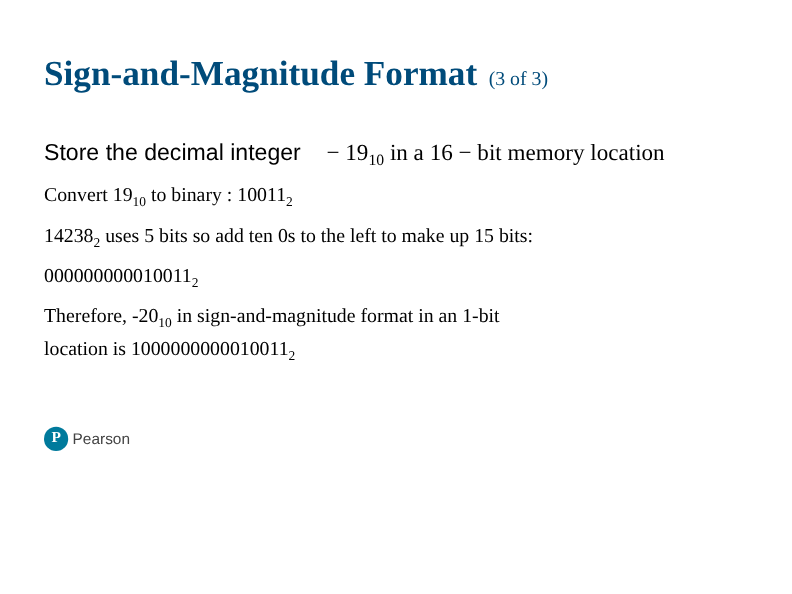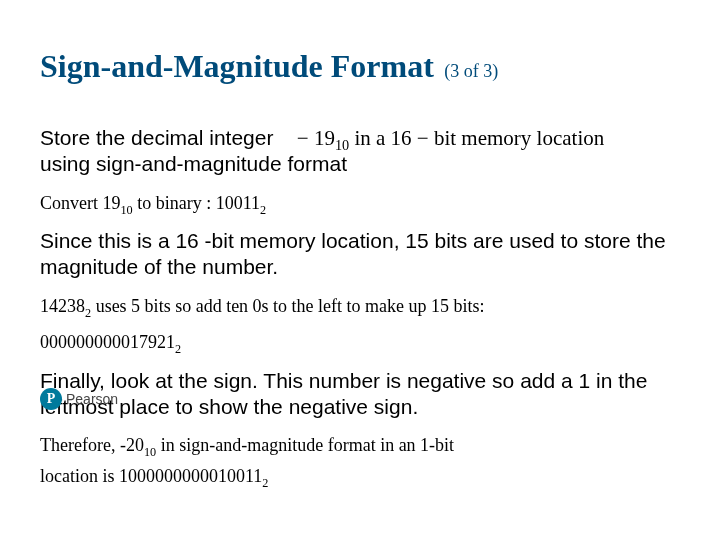--- a/index.html
+++ b/index.html
@@ -107,38 +107,35 @@
   </div>
 
   <div class="body">
 
     <div class="para">
       <span class="intro-inline">Store the decimal integer</span>
       <span>&nbsp;&nbsp;</span>
       <span class="math">
         <span>− 19</span><sub>10</sub><span> in a 16 − bit memory location</span>
       </span><br>
-      <span>using sign-and-magnitude format</span>
     </div>
 
     <div class="mathline">
       <span>Convert 19</span><sub>10</sub><span> to binary :  10011</span><sub>2</sub>
     </div>
 
-    <div class="para">Since this is a 16 -bit memory location, 15 bits are used to store the magnitude of the number.</div>
 
     <div class="mathline">
       <span>14238</span><sub>2</sub><span> uses 5 bits so add ten 0s to the left to make up 15 bits:</span>
     </div>
 
     <div class="mathline">
-      <span>000000000017921</span><sub>2</sub>
+      <span>000000000010011</span><sub>2</sub>
     </div>
 
-    <div class="para">Finally, look at the sign. This number is negative so add a 1 in the leftmost place to show the negative sign.</div>
 
     <div class="mathline" style="margin-bottom:8px">
       <span>Therefore, -20</span><sub>10</sub><span> in sign-and-magnitude format in an 1-bit</span>
     </div>
 
     <div class="mathline">
       <span>location is </span><span>1000000000010011</span><sub>2</sub>
     </div>
 
   </div>

